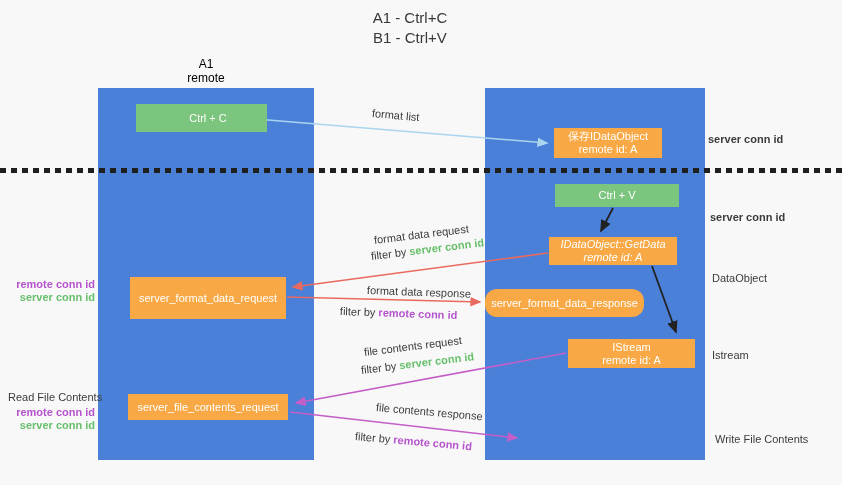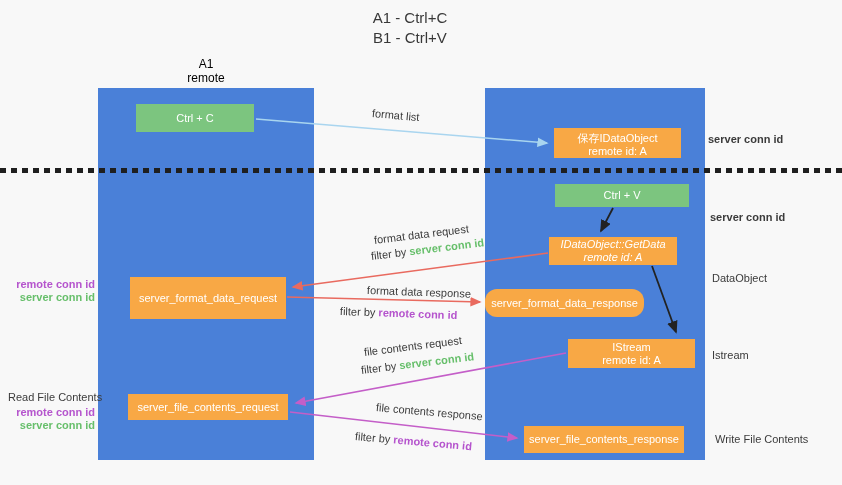--- a/index.html
+++ b/index.html
@@ -95,30 +95,30 @@
     </defs>
     <line x1="256" y1="119" x2="547" y2="143" stroke="#a9d5ef" stroke-width="1.6" marker-end="url(#m-blue)"></line>
     <line x1="613" y1="208" x2="601" y2="231" stroke="#222" stroke-width="1.8" marker-end="url(#m-black)"></line>
     <line x1="548" y1="253" x2="293" y2="287" stroke="#e96a5f" stroke-width="1.6" marker-end="url(#m-red)"></line>
     <line x1="287" y1="297" x2="480" y2="302" stroke="#e96a5f" stroke-width="1.6" marker-end="url(#m-red)"></line>
     <line x1="652" y1="266" x2="676" y2="332" stroke="#222" stroke-width="1.8" marker-end="url(#m-black)"></line>
     <line x1="566" y1="353" x2="296" y2="403" stroke="#c45ec8" stroke-width="1.6" marker-end="url(#m-purple)"></line>
     <line x1="290" y1="412" x2="517" y2="438" stroke="#c45ec8" stroke-width="1.6" marker-end="url(#m-purple)"></line>
   </svg>
 
-  <div class="node box-green" style="left:136px;top:104px;width:118px;height:28px;">
+  <div class="node box-green" style="left:136px;top:104px;width:118px;height:28px;padding-left:13px;">
     <div>Ctrl + C</div>
   </div>
 
-  <div class="node box-orange" style="left:554px;top:128px;width:127px;height:30px;justify-content:flex-end;">
+  <div class="node box-orange" style="left:554px;top:128px;width:108px;height:30px;">
     <div>保存IDataObject</div>
     <div>remote id: A</div>
   </div>
 
-  <div class="node box-green" style="left:555px;top:184px;width:134px;height:23px;">
+  <div class="node box-green" style="left:555px;top:184px;width:124px;height:23px;">
     <div>Ctrl + V</div>
   </div>
 
   <div class="node box-orange" style="left:549px;top:237px;width:128px;height:28px;font-style:italic;">
     <div>IDataObject::GetData</div>
     <div>remote id: A</div>
   </div>
 
   <div class="node box-orange" style="left:130px;top:277px;width:156px;height:42px;">
     <div>server_format_data_request</div>
@@ -130,23 +130,20 @@
 
   <div class="node box-orange" style="left:568px;top:339px;width:127px;height:29px;">
     <div>IStream</div>
     <div>remote id: A</div>
   </div>
 
   <div class="node box-orange" style="left:128px;top:394px;width:160px;height:26px;">
     <div>server_file_contents_request</div>
   </div>
 
-  <div class="node box-orange" style="left:524px;top:426px;width:160px;height:27px;">
-    <div>server_file_contents_response</div>
-  </div>
 
   <div class="flow-label" style="left:372px;top:107px;transform:rotate(5deg);">format list</div>
 
   <div class="flow-label" style="left:374px;top:234px;transform:rotate(-7deg);">format data request</div>
   <div class="flow-label" style="left:371px;top:250px;transform:rotate(-7deg);">
     <span>filter by</span>
     <span class="t-green">server conn id</span>
   </div>
 
   <div class="flow-label" style="left:367px;top:284px;transform:rotate(2deg);">format data response</div>

